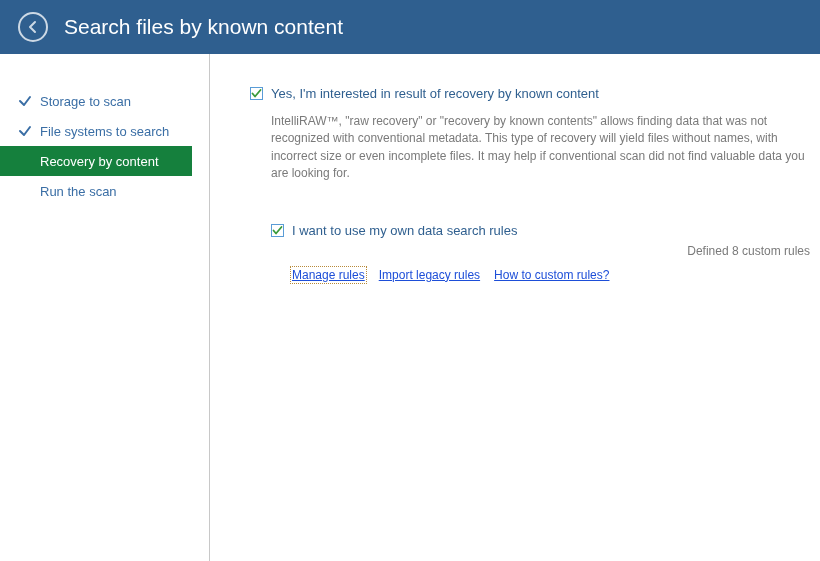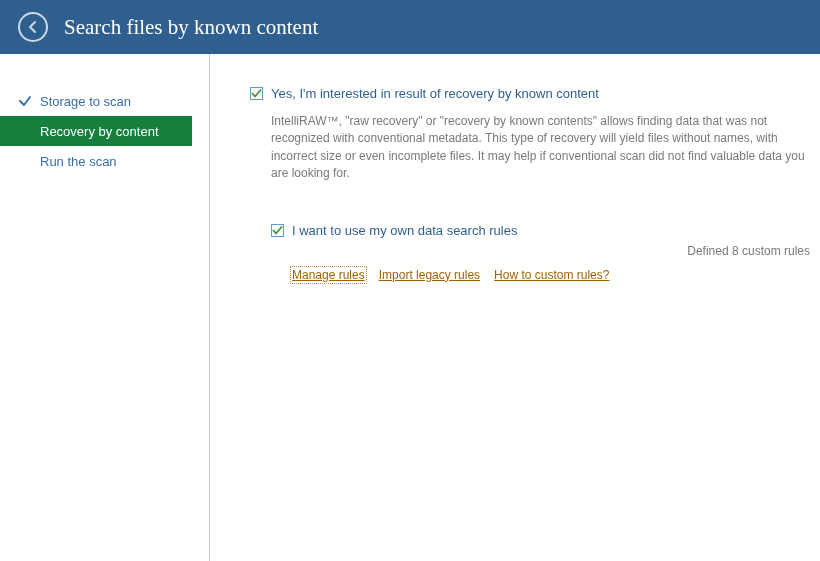--- a/index.html
+++ b/index.html
@@ -29,21 +29,20 @@
       align-items: center;
       justify-content: center;
       cursor: pointer;
       background: transparent;
     }
     .back-btn svg { display: block; }
     .header-title {
       color: #fff;
       font-size: 21px;
       font-weight: 400;
-      font-family: Liberation Serif, serif;
     }
     .body {
       display: flex;
       height: calc(100% - 54px);
     }
     .sidebar {
       width: 210px;
       padding: 32px 17px 0 0;
       border-right: 1px solid #c8c8c8;
       position: relative;
@@ -124,21 +123,21 @@
       margin-left: 21px;
       margin-bottom: 10px;
     }
     .links {
       margin-left: 21px;
       display: flex;
       gap: 14px;
       align-items: center;
     }
     .link {
-      color: #a16207;
+      color: #1d4ed8;
       text-decoration: underline;
       cursor: pointer;
       font-size: 12px;
     }
     .link.focused {
       outline: 1px dotted #b88a3a;
       outline-offset: 1px;
     }
   </style>
 </head>
@@ -160,20 +159,28 @@
 
     <div class="sidebar-item">
       <span class="check">
         <svg width="14" height="14" viewBox="0 0 14 14">
             <path d="M2 7 L6 11 L12 3" stroke="#3a6ea5" stroke-width="2" fill="none" stroke-linecap="round" stroke-linejoin="round"></path>
           </svg>
       </span>
       <span class="sidebar-label">Storage to scan</span>
     </div>
 
+    <div class="sidebar-item">
+      <span class="check">
+        <svg width="14" height="14" viewBox="0 0 14 14">
+            <path d="M2 7 L6 11 L12 3" stroke="#3a6ea5" stroke-width="2" fill="none" stroke-linecap="round" stroke-linejoin="round"></path>
+          </svg>
+      </span>
+      <span class="sidebar-label">File systems to search</span>
+    </div>
 
     <div class="sidebar-item selected">
       <span class="spacer"></span>
       <span class="sidebar-label">Recovery by content</span>
     </div>
 
     <div class="sidebar-item">
       <span class="spacer"></span>
       <span class="sidebar-label">Run the scan</span>
     </div>

